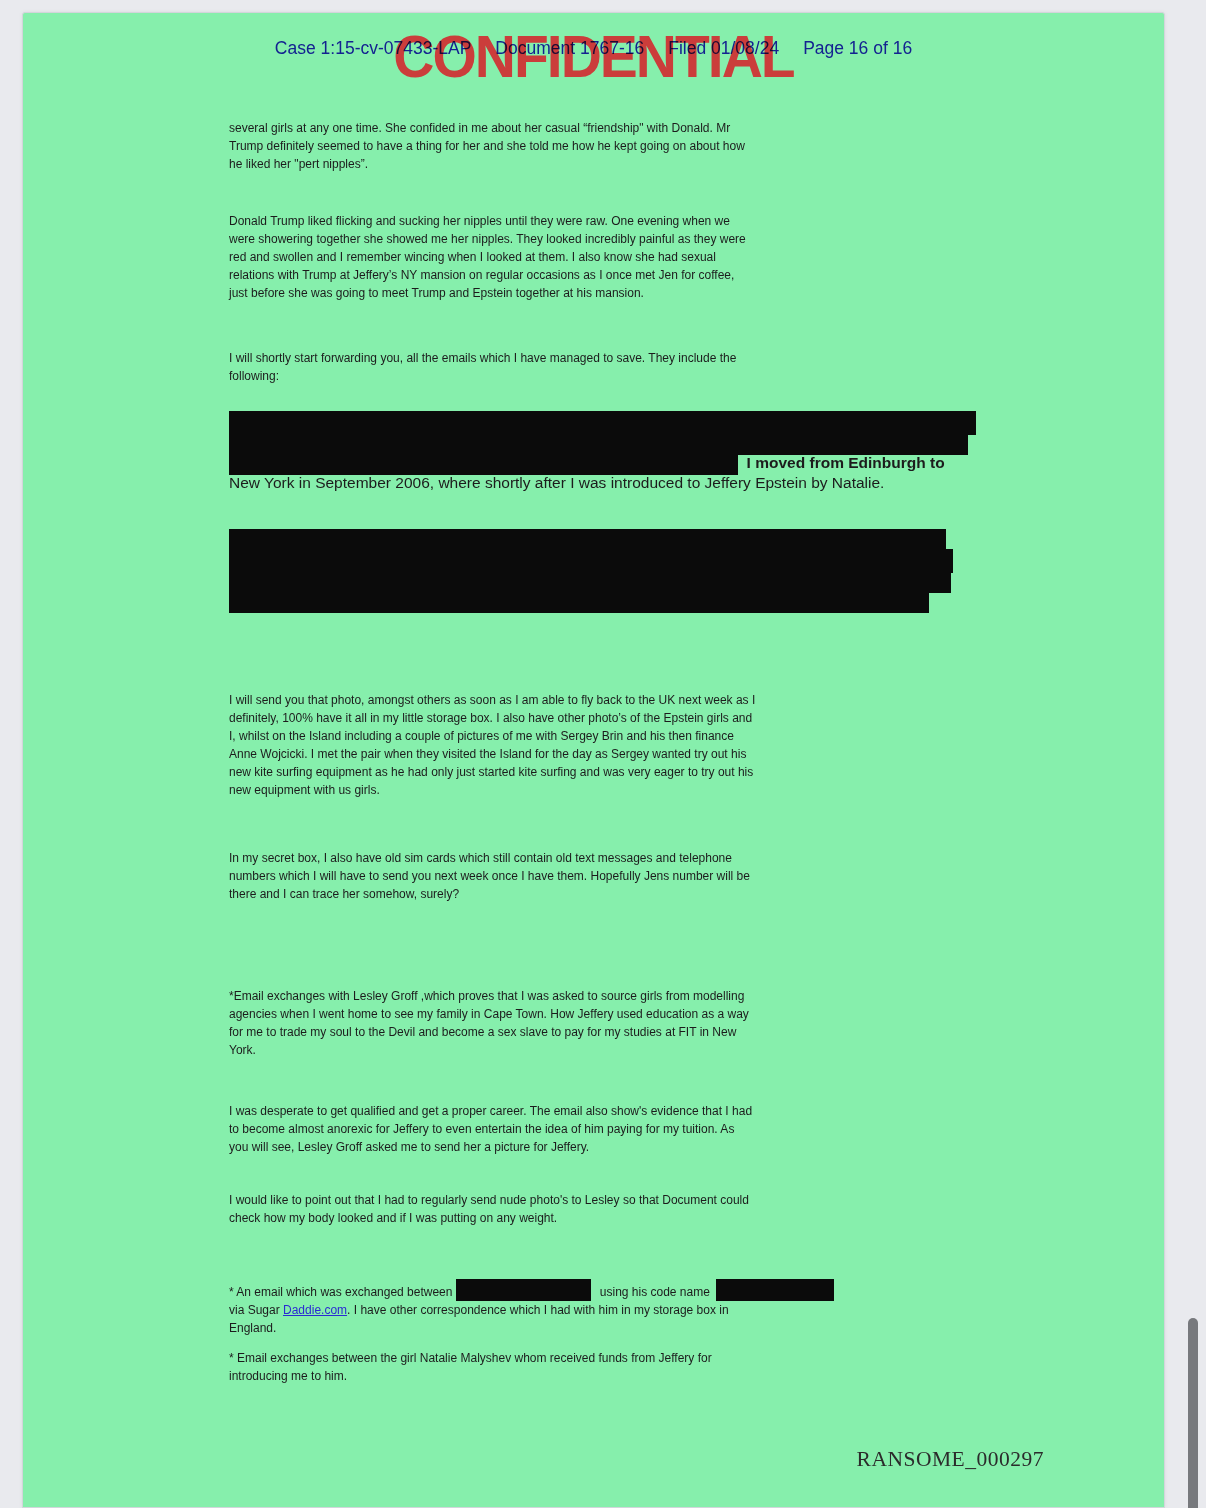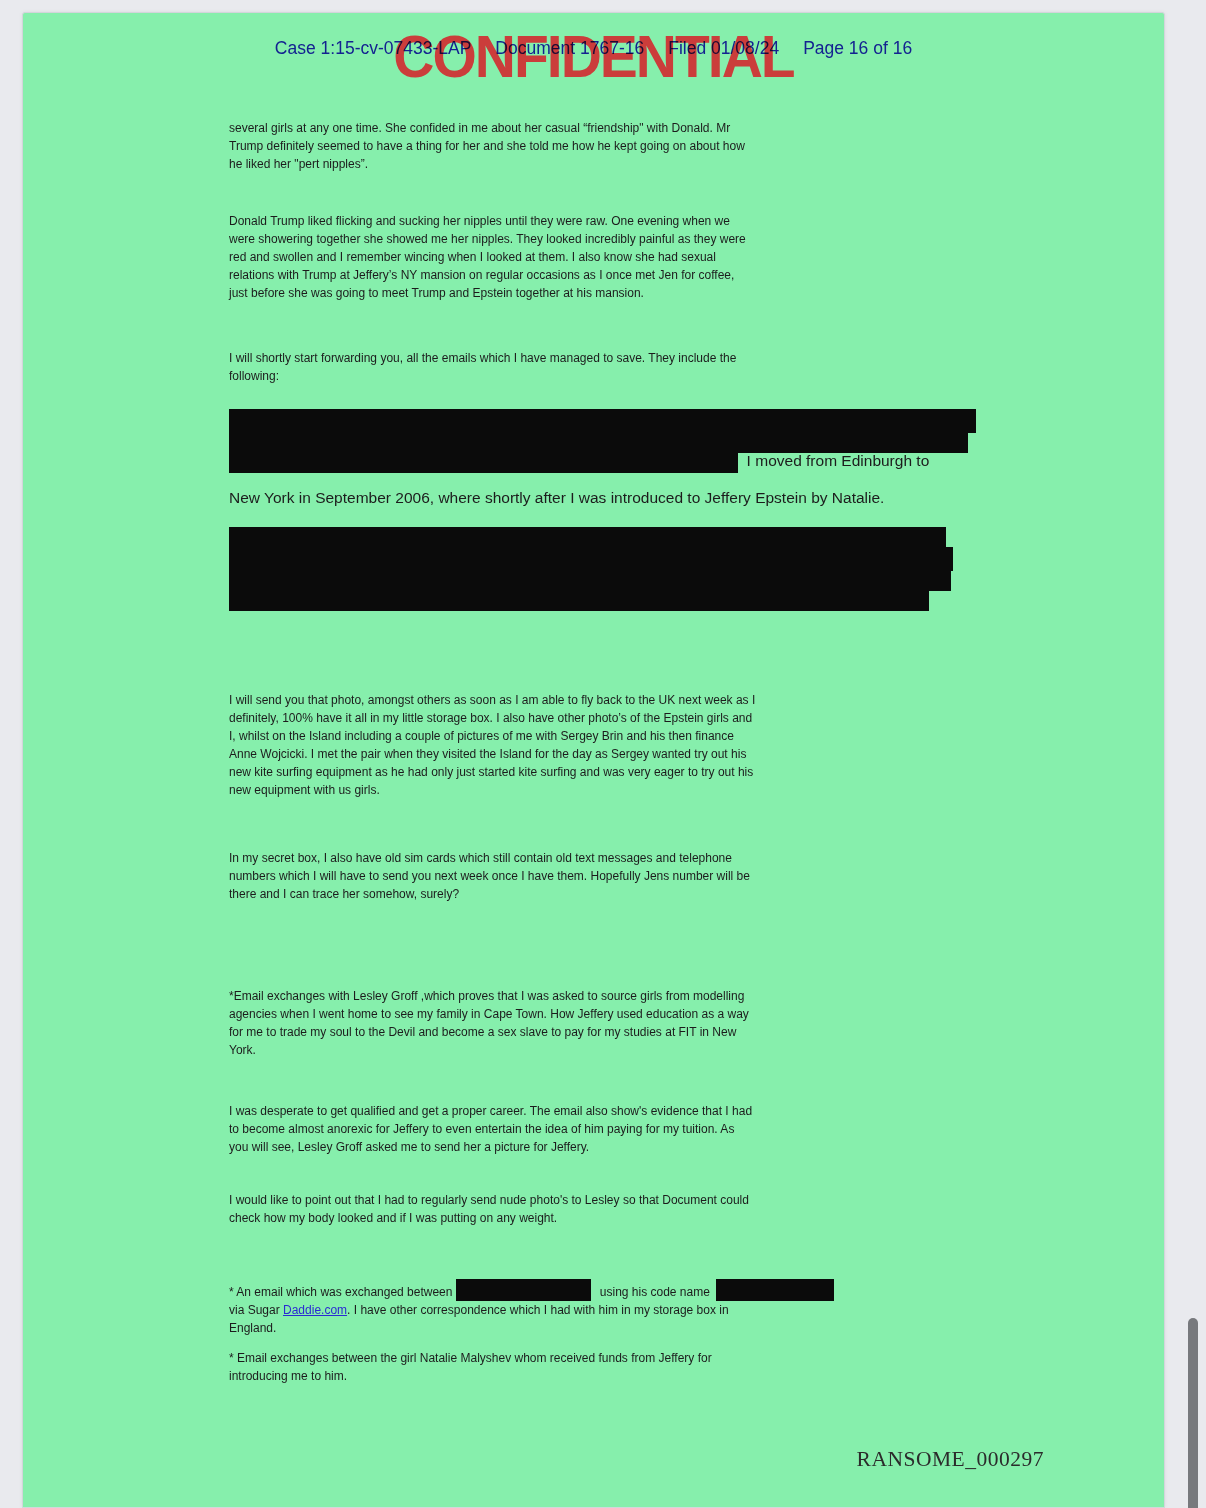--- a/index.html
+++ b/index.html
@@ -52,37 +52,37 @@
     left: 206px;
     width: 762px;
     font-size: 12px;
     line-height: 18px;
     color: #1c1c1c;
     white-space: pre-line;
   }
 
   
   .red-block { position: absolute; left: 206px; width: 762px; }
-  .red-row { height: 20px; display: flex; align-items: center; }
+  .red-row { height: 20px; display: flex; align-items: flex-start; font-weight: bold; }
   .bar {
     background: #0b0b0b;
     height: 24px;
     flex: none;
   }
   .row-text {
     font-size: 15.5px;
     color: #1c1c1c;
     line-height: 24px;
     white-space: pre;
   }
   .block-line {
     font-size: 15.5px;
     line-height: 22.4px;
     color: #1c1c1c;
-    margin-top: 16px;
+    margin-top: 1px;
     white-space: pre-line;
   }
 
   
   .inline-bar {
     display: inline-block;
     background: #0b0b0b;
     height: 22px;
     vertical-align: text-bottom;
     position: relative;

